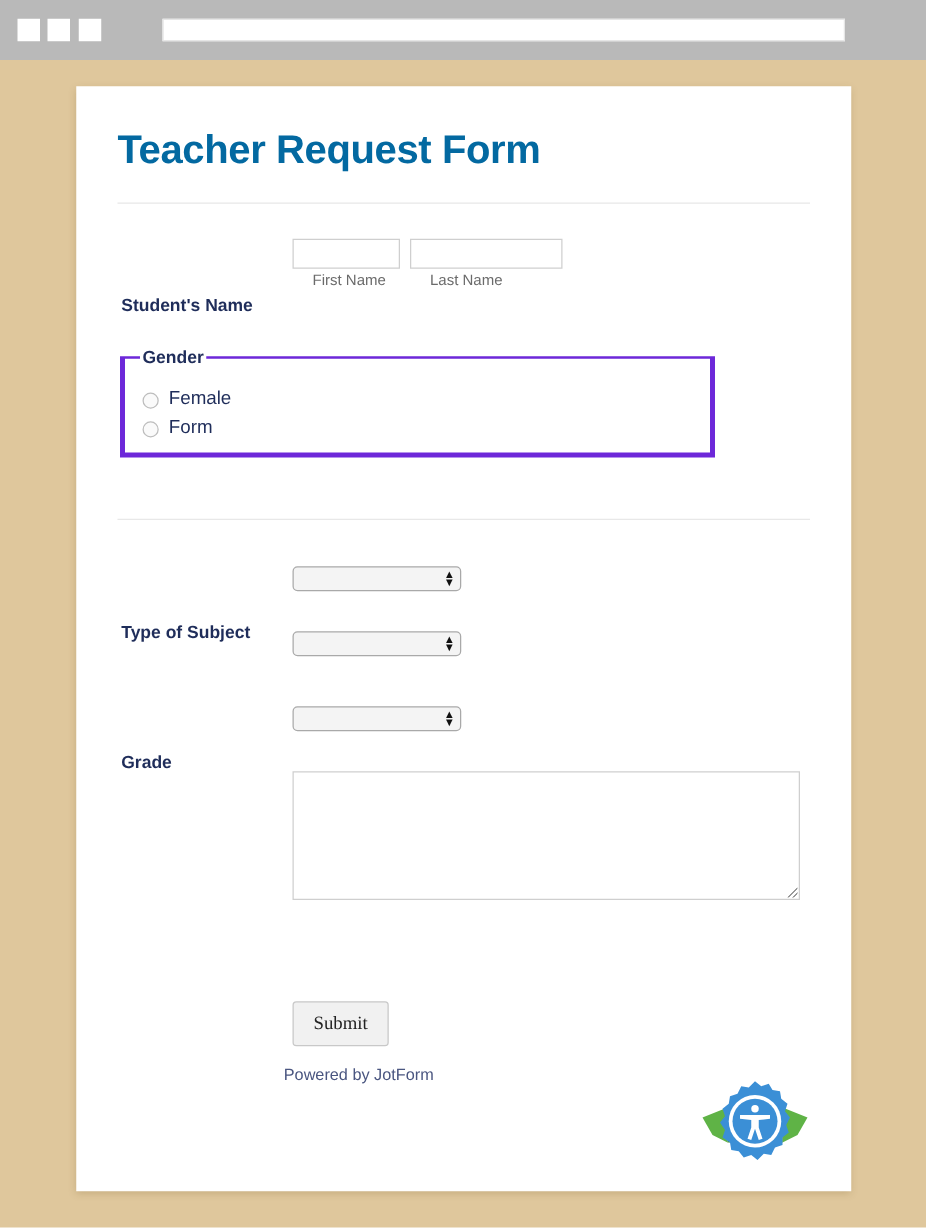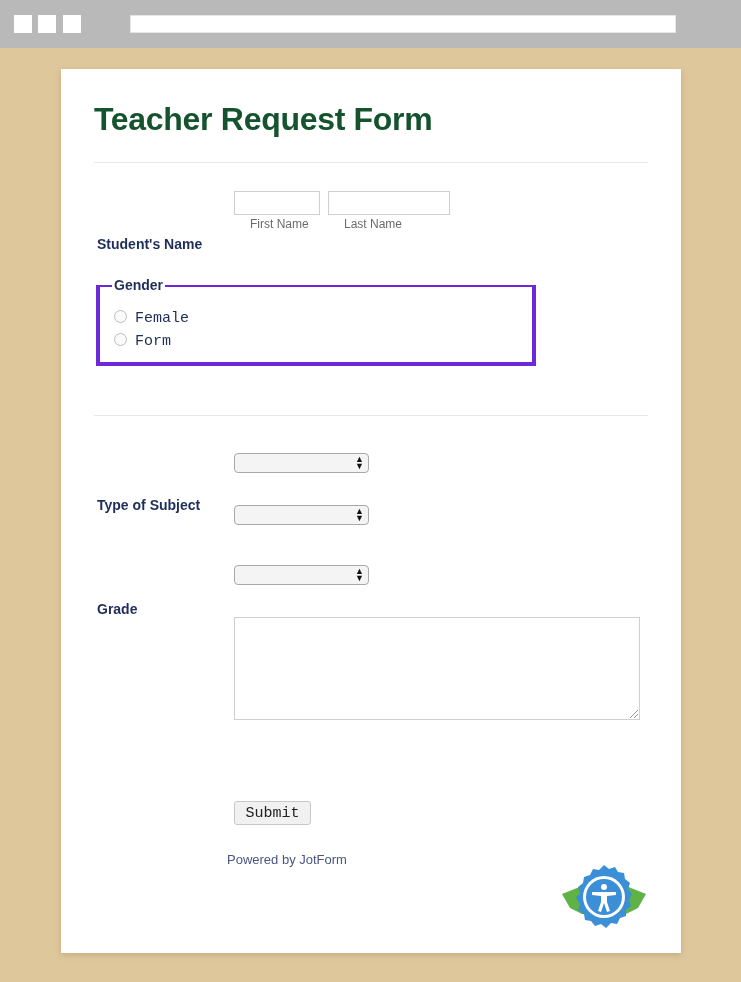--- a/index.html
+++ b/index.html
@@ -21,39 +21,39 @@
       position: absolute; left: 130px; top: 15px; width: 546px; height: 18px; background: #fff;
       border: 1px solid #e6e6e6;
     }
     .card {
       position: absolute; left: 61px; top: 69px; width: 620px; height: 884px;
       background: #fff;
       box-shadow: 0 2px 6px rgba(120, 90, 40, 0.25);
     }
     .title {
       position: absolute; left: 33px; top: 32px; margin: 0;
-      font-size: 32px; font-weight: bold; color: #14532d; letter-spacing: -0.3px;
+      font-size: 32px; font-weight: bold; color: #0369a1; letter-spacing: -0.3px;
     }
     .hr { position: absolute; left: 33px; width: 554px; height: 1px; background: #e8e8e8; }
     .label {
       position: absolute; left: 36px; font-size: 14px; font-weight: bold; color: #1f2d5a; line-height: 18px; margin-top: 40px;
     }
     .text-input {
       position: absolute; height: 24px; border: 1px solid #cfcfcf; background: #fff;
     }
     .sublabel { position: absolute; font-size: 12px; color: #6b6b6b; margin-left: 16px; }
     .fieldset {
-      position: absolute; left: 35px; top: 216px; width: 440px; height: 81px;
+      position: absolute; left: 35px; top: 216px; width: 476px; height: 81px;
       border: 4px solid #6d28d9; border-top-width: 2px;
     }
     .legend {
       position: absolute; left: 12px; top: -10px; background: #fff; padding: 0 2px;
       font-size: 14px; font-weight: bold; color: #1f2d5a;
     }
-    .radio-row { position: absolute; left: 14px; display: flex; align-items: flex-start; font-family: Liberation Mono, monospace; }
+    .radio-row { position: absolute; left: 14px; display: flex; align-items: flex-end; }
     .radio {
       width: 13px; height: 13px; border-radius: 50%; border: 1px solid #bdbdbd; background: #fafafa;
       margin-right: 8px;
     }
     .radio-label { font-size: 15px; color: #1f2d5a; }
     .select {
       position: absolute; left: 173px; width: 135px; height: 20px;
       border: 1px solid #a9a9a9; border-radius: 4px; background: #f4f4f4;
     }
     .select .arrows {
@@ -62,23 +62,23 @@
     }
     .textarea {
       position: absolute; left: 173px; top: 548px; width: 406px; height: 103px;
       border: 1px solid #cfcfcf; background: #fff;
     }
     .textarea .grip {
       position: absolute; right: 1px; bottom: 1px; width: 8px; height: 8px;
       background: linear-gradient(135deg, transparent 45%, #999 45%, #999 55%, transparent 55%, transparent 70%, #999 70%, #999 80%, transparent 80%);
     }
     .submit {
-      position: absolute; left: 173px; top: 732px; width: 77px; height: 24px;
+      position: absolute; left: 173px; top: 732px; width: 77px; height: 36px;
       border: 1px solid #c8c8c8; border-radius: 3px; background: #f1f1f1;
-      font-family: Liberation Mono, monospace; font-size: 15px; color: #222;
+      font-family: Liberation Serif, serif; font-size: 15px; color: #222;
       display: flex; align-items: center; justify-content: center;
     }
     .powered {
       position: absolute; left: 166px; top: 783px; font-size: 13px; color: #4a5680;
     }
     .badge { position: absolute; left: 499px; top: 795px; width: 88px; height: 66px; }
   </style>
 </head>
 <body>
 

